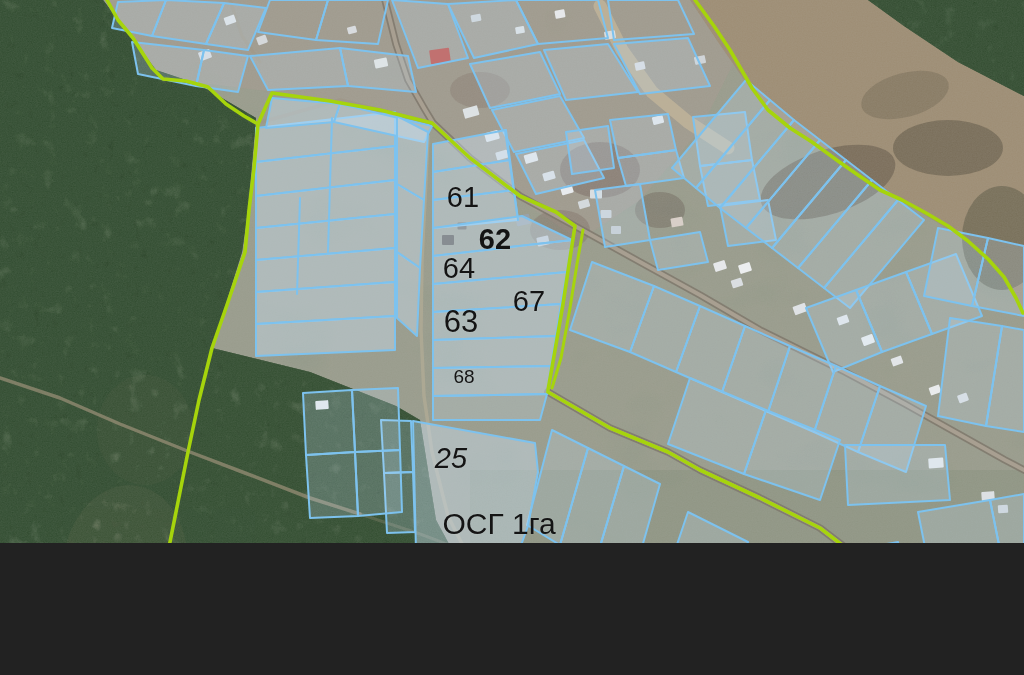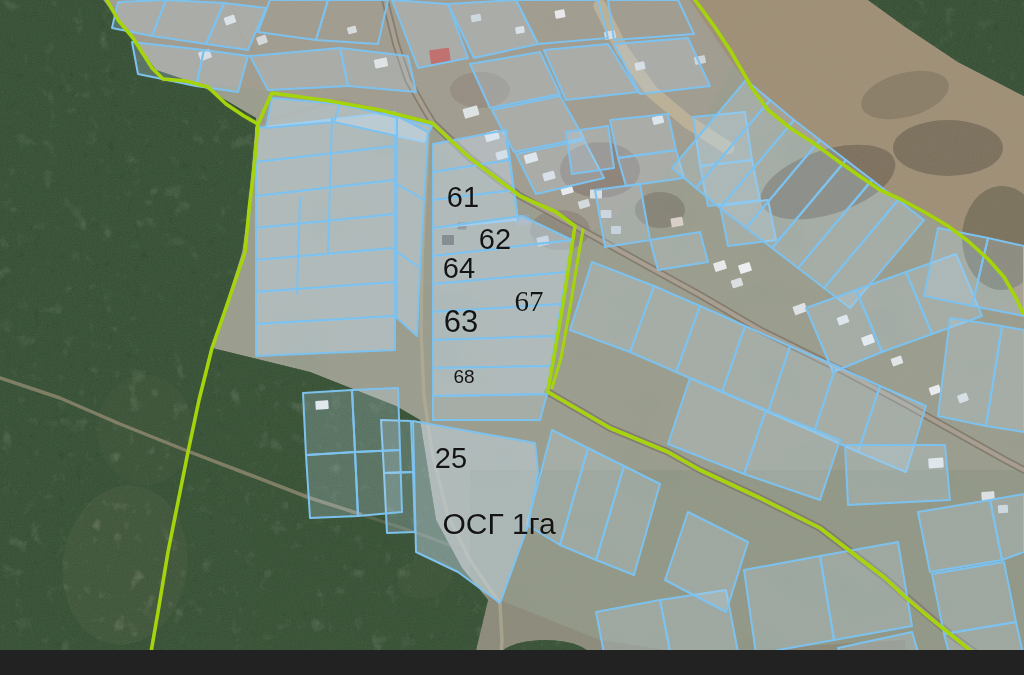--- a/index.html
+++ b/index.html
@@ -1,16 +1,16 @@
 <!DOCTYPE html>
 <html><head>
 <meta charset="utf-8">
 <style>
   html,body{margin:0;padding:0;background:#222;}
-  .stage{position:relative;width:1024px;height:650px;overflow:hidden;background:#8e9786;
+  .stage{position:relative;width:1024px;height:543px;overflow:hidden;background:#8e9786;
          font-family:"Liberation Sans",sans-serif;}
   .stage svg{position:absolute;left:0;top:0;display:block;}
   .map-label{position:absolute;transform:translate(-50%,-50%);color:#141414;
              font-family:"Liberation Sans",sans-serif;white-space:nowrap;line-height:1;
              text-shadow:0 0 2px rgba(255,255,255,0.18);}
   .bottom-bar{position:absolute;left:353px;top:670px;width:165px;height:6px;
               background:#6e6e6e;border-radius:4px 4px 0 0;}
 </style>
 </head>
 <body>
@@ -227,23 +227,23 @@
         <polyline points="107,0 118,20 133,38 152,68 163,79 186,81 208,87 226,104 244,116 258,124 254,168 249,210 245,252 228,302 212,348 199,400 188,452 178,502 168,552 158,612 147,675" fill="none" stroke="#a6d40c" stroke-width="3.6" stroke-linecap="round" stroke-linejoin="round"></polyline>
         <polyline points="258,124 266,106 272,93 330,101 380,110 432,123 470,158 520,196 556,212 575,226 570,258 563,304 554,356 548,390" fill="none" stroke="#a6d40c" stroke-width="3.6" stroke-linecap="round" stroke-linejoin="round"></polyline>
         <polyline points="583,230 577,264 570,308 561,358 552,388" fill="none" stroke="#a6d40c" stroke-width="3" stroke-linecap="round" stroke-linejoin="round"></polyline>
         <polyline points="548,392 610,428 668,452 700,470 760,498 820,528 885,578 905,597 925,614 955,638 983,661 1003,675" fill="none" stroke="#a6d40c" stroke-width="3.6" stroke-linecap="round" stroke-linejoin="round"></polyline>
         <polyline points="695,0 714,26 730,50 752,88 768,110 790,128 812,142 838,161 858,175 880,190 902,200 926,213 948,226 968,241 988,259 1004,277 1016,298 1023,313" fill="none" stroke="#a6d40c" stroke-width="3.6" stroke-linecap="round" stroke-linejoin="round"></polyline>
       </g>
   </svg>
 
   <div id="labels">
       <div class="map-label" style="left: 463px; top: 197px; font-size: 29px;">61</div>
-      <div class="map-label" style="left: 495px; top: 239px; font-size: 29px;">62</div>
+      <div class="map-label" style="left: 495px; top: 239px; font-size: 29px; font-weight: bold;">62</div>
       <div class="map-label" style="left: 459px; top: 268px; font-size: 29px;">64</div>
-      <div class="map-label" style="left: 529px; top: 301px; font-size: 29px; font-family: Liberation Serif, serif;">67</div>
+      <div class="map-label" style="left: 529px; top: 301px; font-size: 29px;">67</div>
       <div class="map-label" style="left: 461px; top: 321px; font-size: 31px;">63</div>
       <div class="map-label" style="left: 464px; top: 376px; font-size: 19px;">68</div>
-      <div class="map-label" style="left: 451px; top: 458px; font-size: 29px;">25</div>
+      <div class="map-label" style="left: 451px; top: 458px; font-size: 29px; font-style: italic;">25</div>
       <div class="map-label" style="left: 471px; top: 524px; font-size: 30px; margin-left: 28px;">ОСГ 1га</div>
     </div>
 
   <div class="bottom-bar"></div>
 </div>
 
 </body></html>

